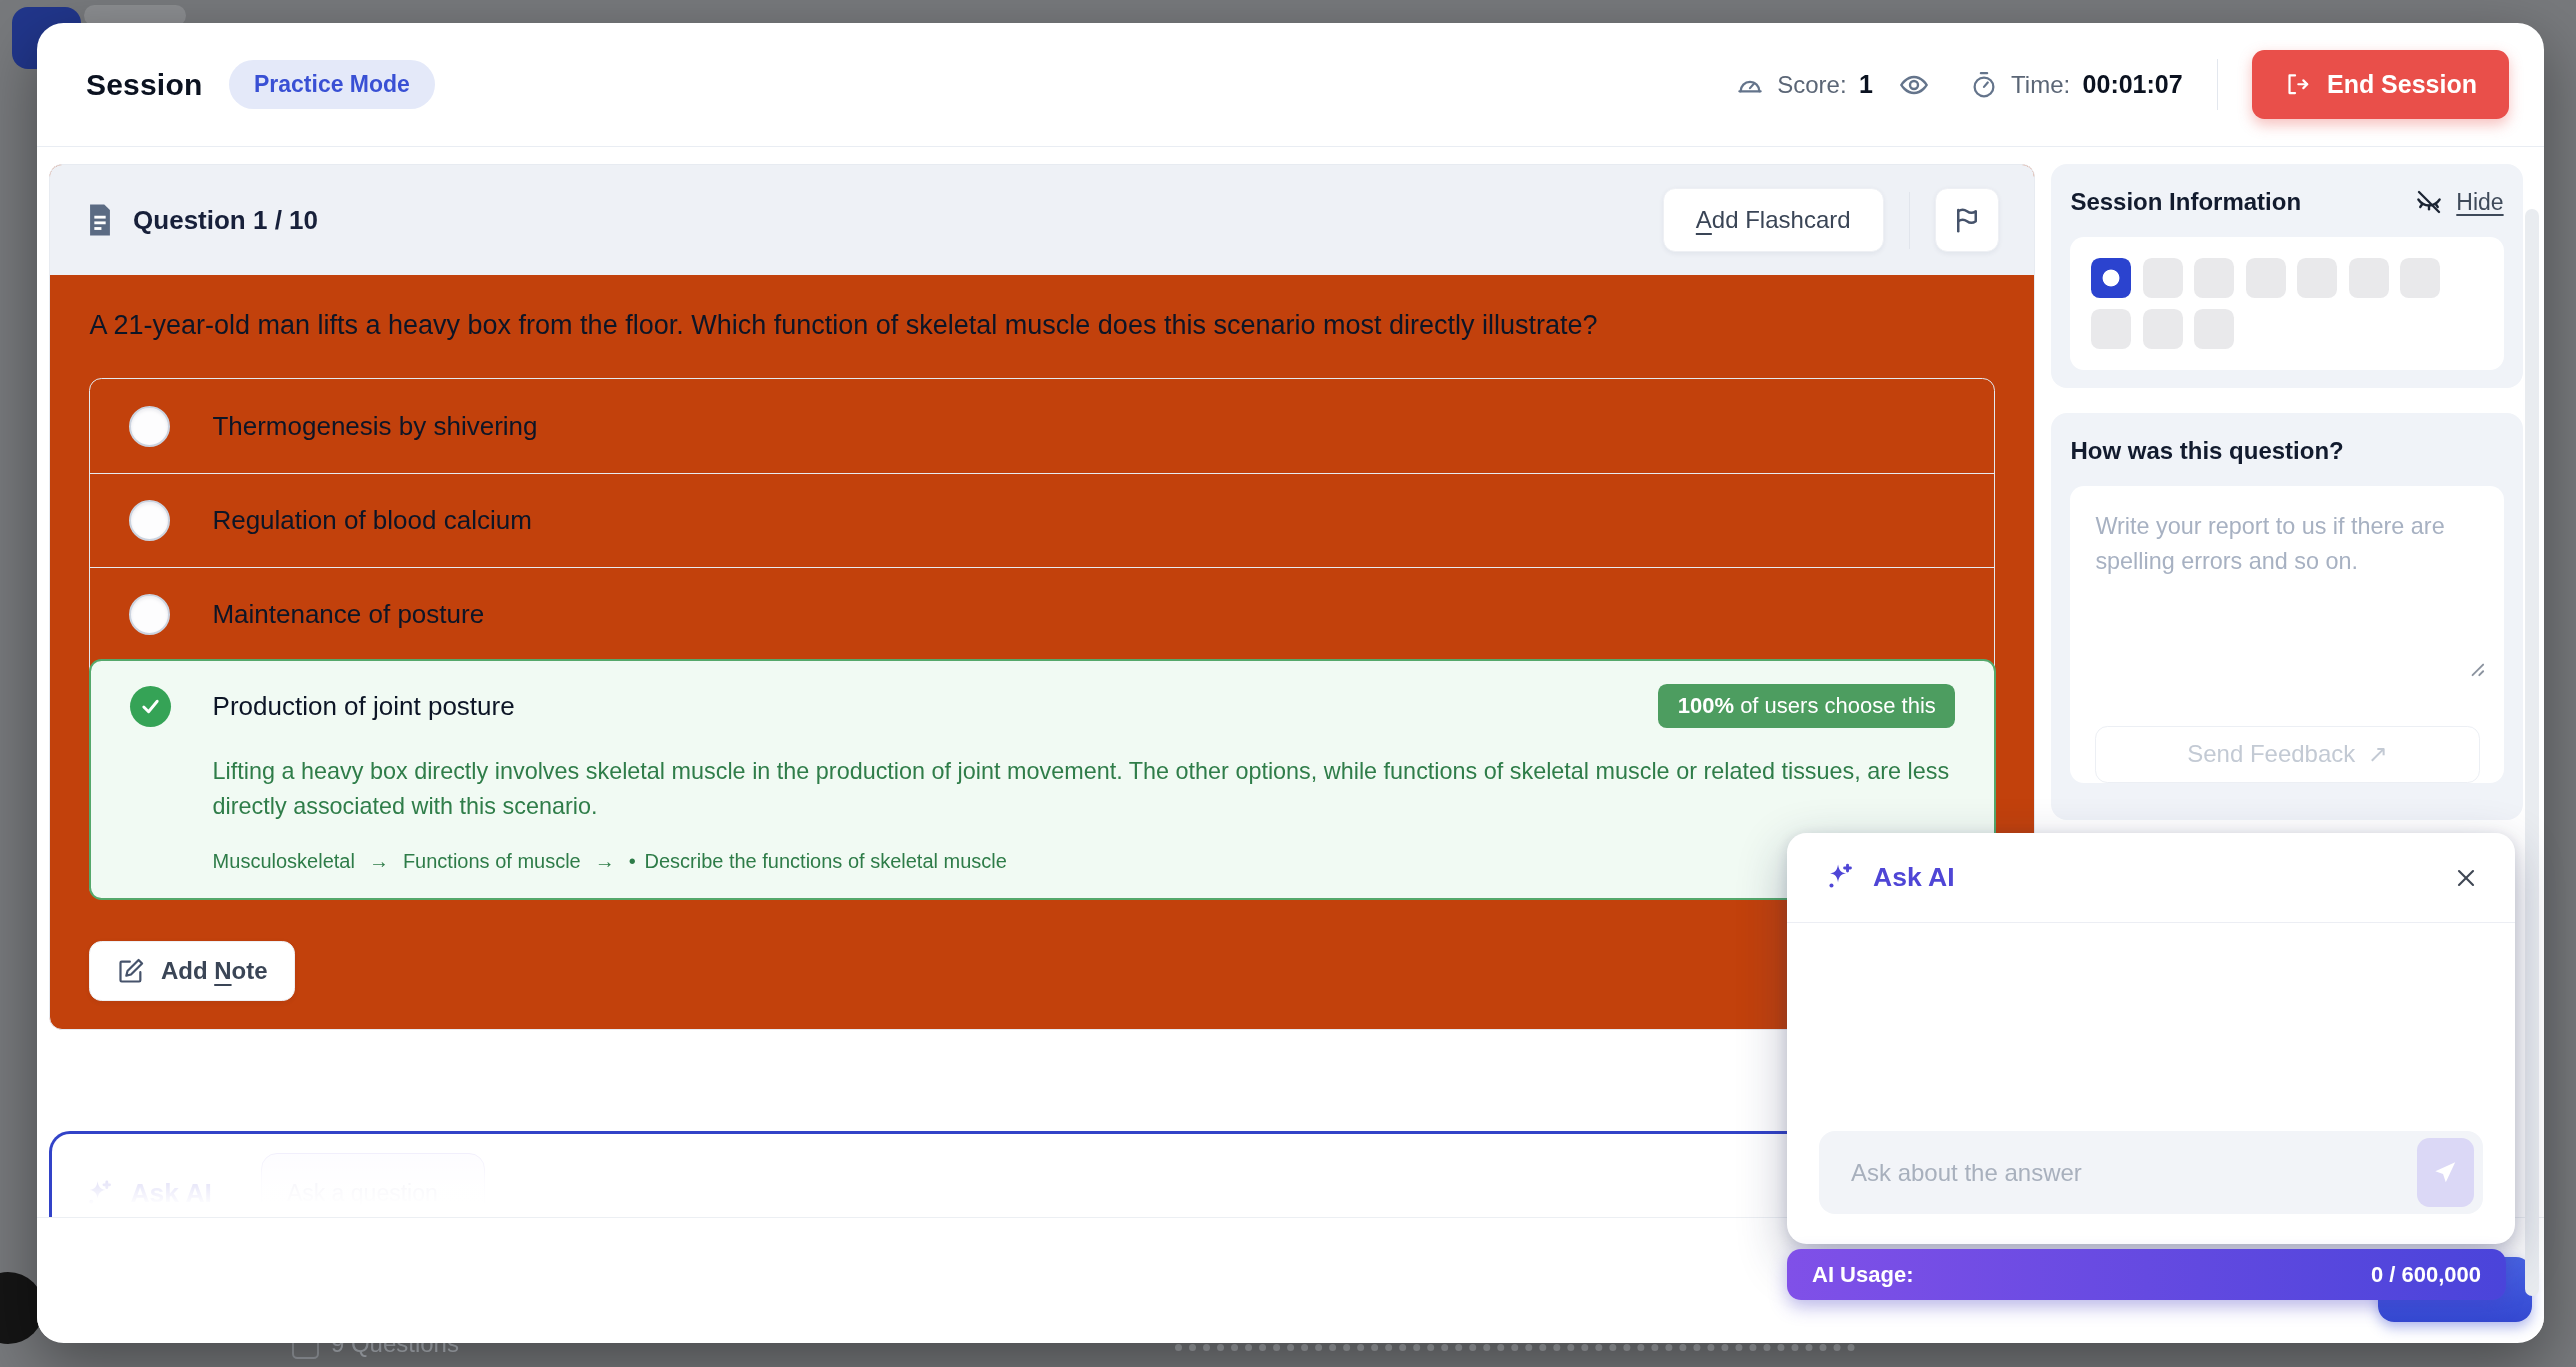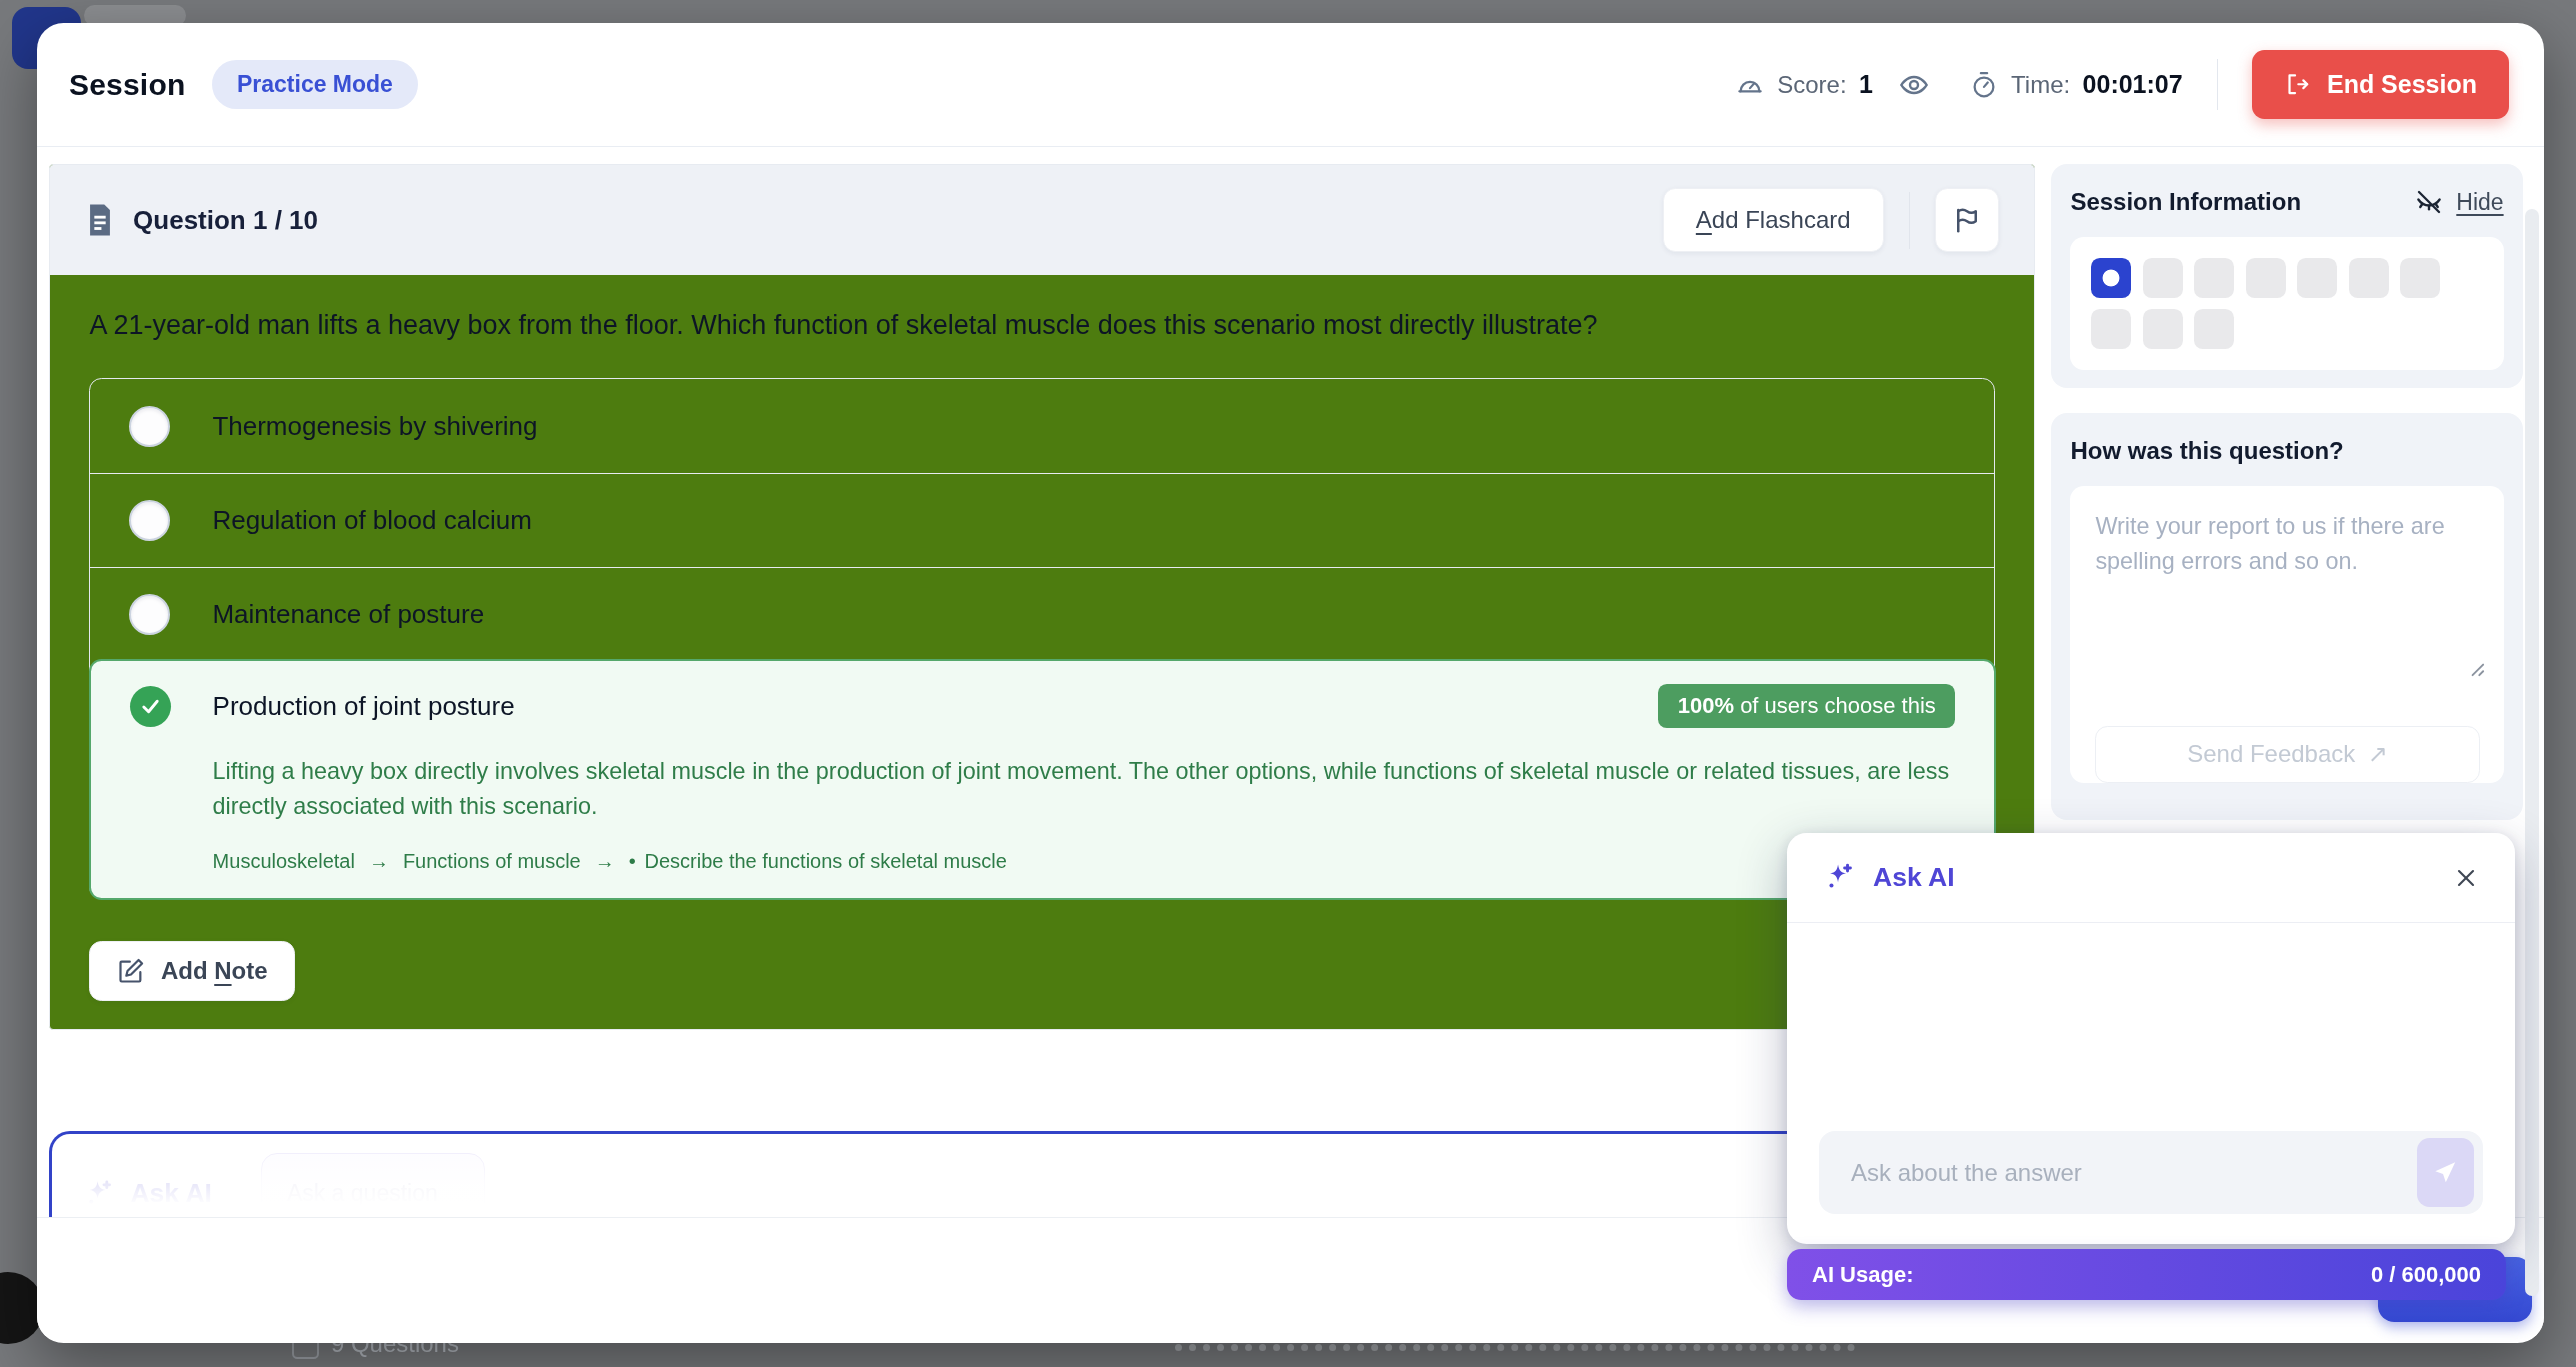--- a/index.html
+++ b/index.html
@@ -12,32 +12,32 @@
   .bg-pill { position:absolute; left:84px; top:5.3px; width:102px; height:21px; border-radius:10.6px; background:#8b8d90; }
   .bg-avatar { position:absolute; left:-28px; top:1272px; width:72px; height:72px; border-radius:50%; background:#151515; }
   .bg-bottomrow { position:absolute; left:292px; top:1329px; display:flex; align-items:center; gap:12.4px; color:#b3b8bf; font-size:24px; }
   .bg-bottomrow .sq { width:26.5px; height:30px; border:2.7px solid #9da1a7; border-radius:5.3px; }
   .bg-dots { position:absolute; left:1175px; top:1344px; width:680px; border-top:7px dotted #a2a5a9; }
 
   
   .modal { position:absolute; left:37px; top:23px; width:2507px; height:1320px; background:#ffffff; border-radius:26.5px; box-shadow:0 21px 62px rgba(0,0,0,.38); }
 
   
-  .hdr { position:absolute; left:0; top:0; right:0; height:124px; display:flex; align-items:center; padding:0 35px 0 32px; border-bottom:1.8px solid #e9edf3; }
+  .hdr { position:absolute; left:0; top:0; right:0; height:124px; display:flex; align-items:center; padding:0 35px 0 49px; border-bottom:1.8px solid #e9edf3; }
   .hdr-title { font-size:30px; font-weight:700; color:#0b1220; letter-spacing:0.2px; }
   .mode-badge { margin-left:26.5px; background:#e4e9f9; color:#3950d4; font-size:23px; font-weight:600; padding:10.6px 25px; border-radius:883px; }
   .hdr-right { margin-left:auto; display:flex; align-items:center; }
   .stat { display:flex; align-items:center; gap:12.4px; color:#5b6676; font-size:24px; }
   .stat b { color:#0b1220; font-size:25px; font-weight:700; }
   .stat + .stat { margin-left:39px; }
   .hdr-divider { width:1.8px; height:51px; background:#e3e7ee; margin:0 34px; }
   .end-btn { display:flex; align-items:center; gap:16px; background:#e94f4a; color:#fff; font-size:25px; font-weight:600; height:69px; padding:0 32px; border-radius:12.4px; border:none; cursor:pointer; box-shadow:0 5.3px 14px rgba(233,79,74,.35); }
 
   
-  .qcard { position:absolute; left:12.4px; top:141px; width:1986px; background:#4d7c0f; border:1.8px solid #e7ebf1; border-radius:4px; overflow:hidden; }
+  .qcard { position:absolute; left:12.4px; top:141px; width:1986px; background:#c2410c; border:1.8px solid #e7ebf1; border-radius:13px; overflow:hidden; }
   .qcard-hdr { height:110px; background:#eef1f6; display:flex; align-items:center; padding:0 35px; }
   .qcard-hdr .qtitle { font-size:26px; font-weight:700; color:#17203a; margin-left:17.7px; }
   .qcard-hdr-right { margin-left:auto; display:flex; align-items:center; }
   .flash-btn { height:64px; padding:0 32px; background:#fff; border:0.9px solid #eef0f4; border-radius:12.4px; font-size:24px; color:#3a4556; display:flex; align-items:center; box-shadow:0 1.8px 5.3px rgba(20,30,60,.06); cursor:pointer; font-family:inherit; }
   .key-underline { text-decoration:underline; text-underline-offset:5.3px; }
   .mini-divider { width:1.8px; height:57px; background:#e1e5ec; margin:0 25px; }
   .flag-btn { width:64px; height:64px; background:#fff; border:0.9px solid #eef0f4; border-radius:12.4px; display:flex; align-items:center; justify-content:center; color:#46536b; box-shadow:0 1.8px 5.3px rgba(20,30,60,.06); cursor:pointer; }
   .qbody { padding:35px 39px 28px 39px; }
   .qtext { font-size:27px; font-weight:500; color:#0d1526; }
 

